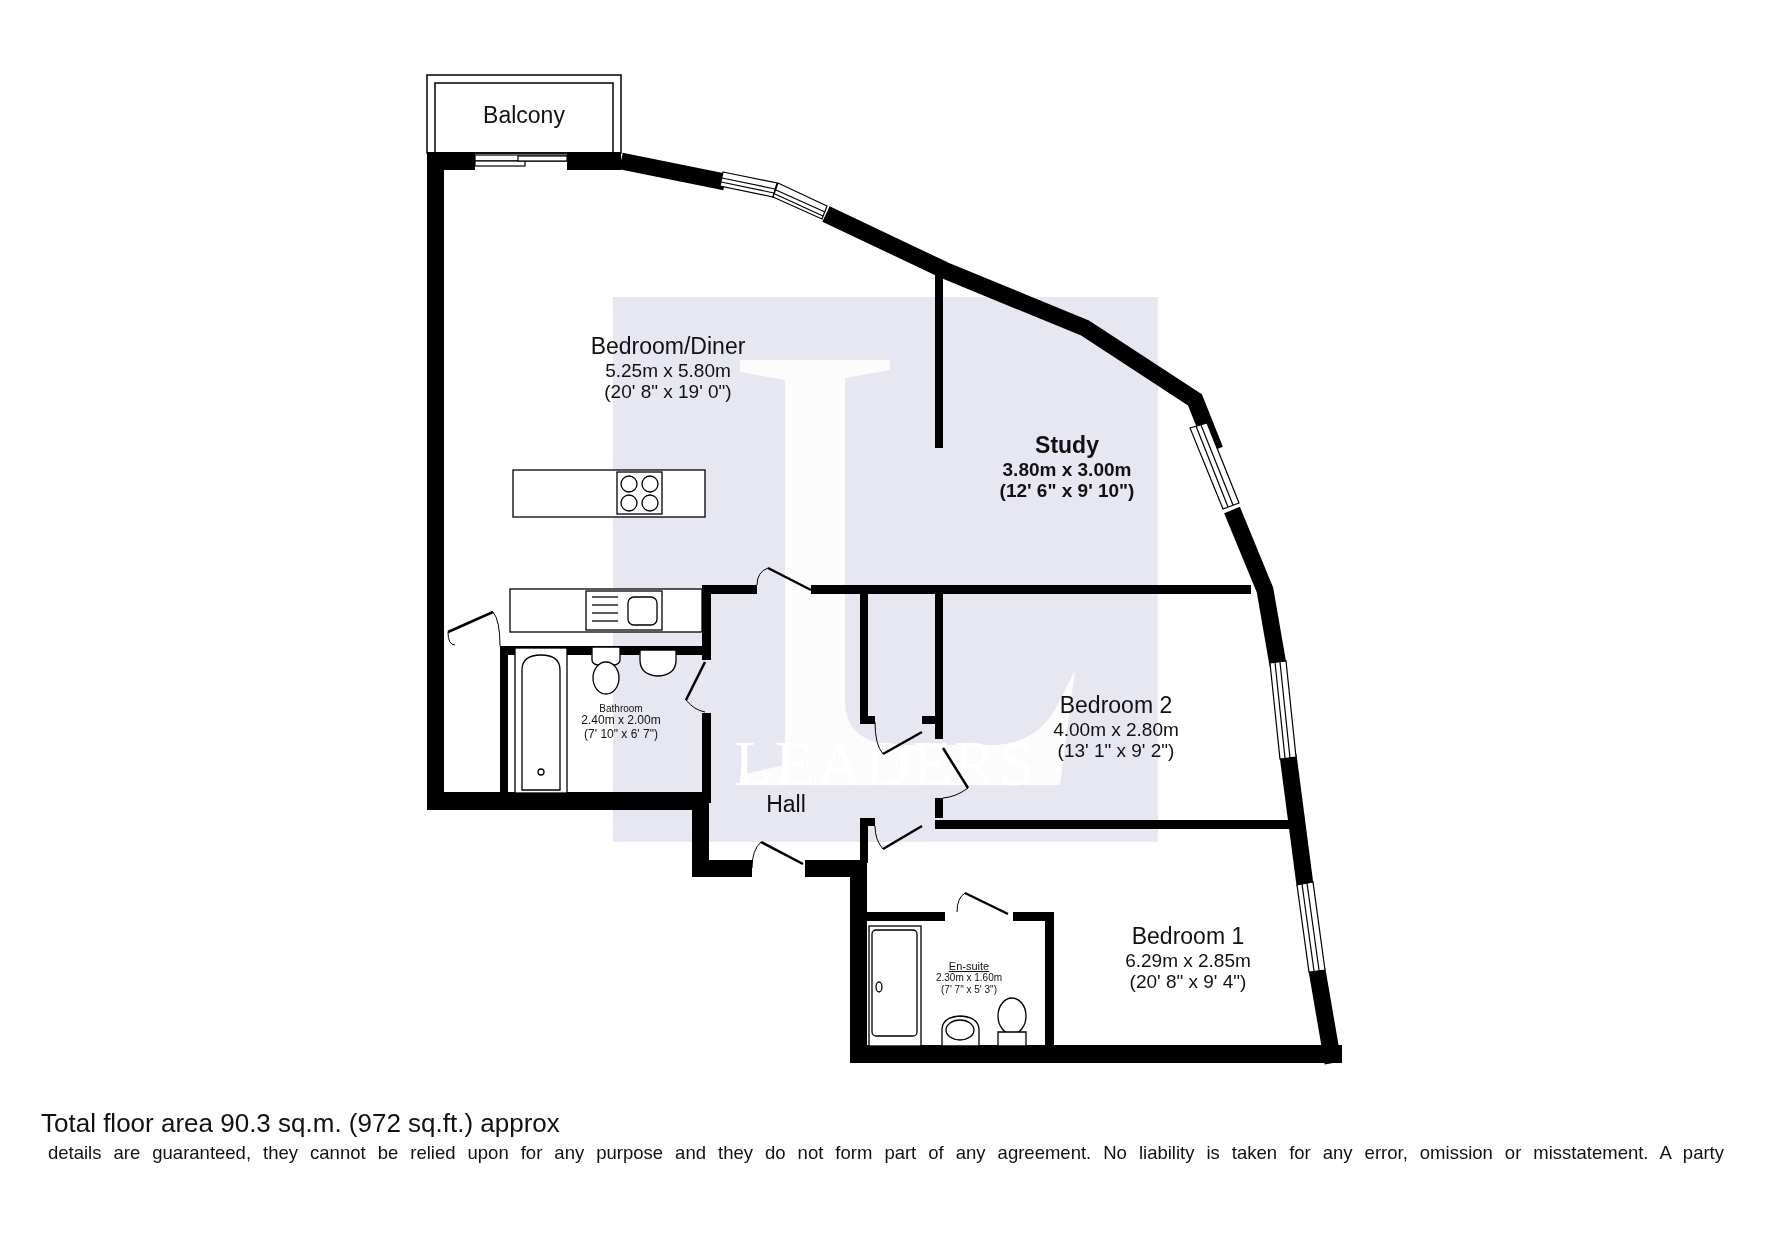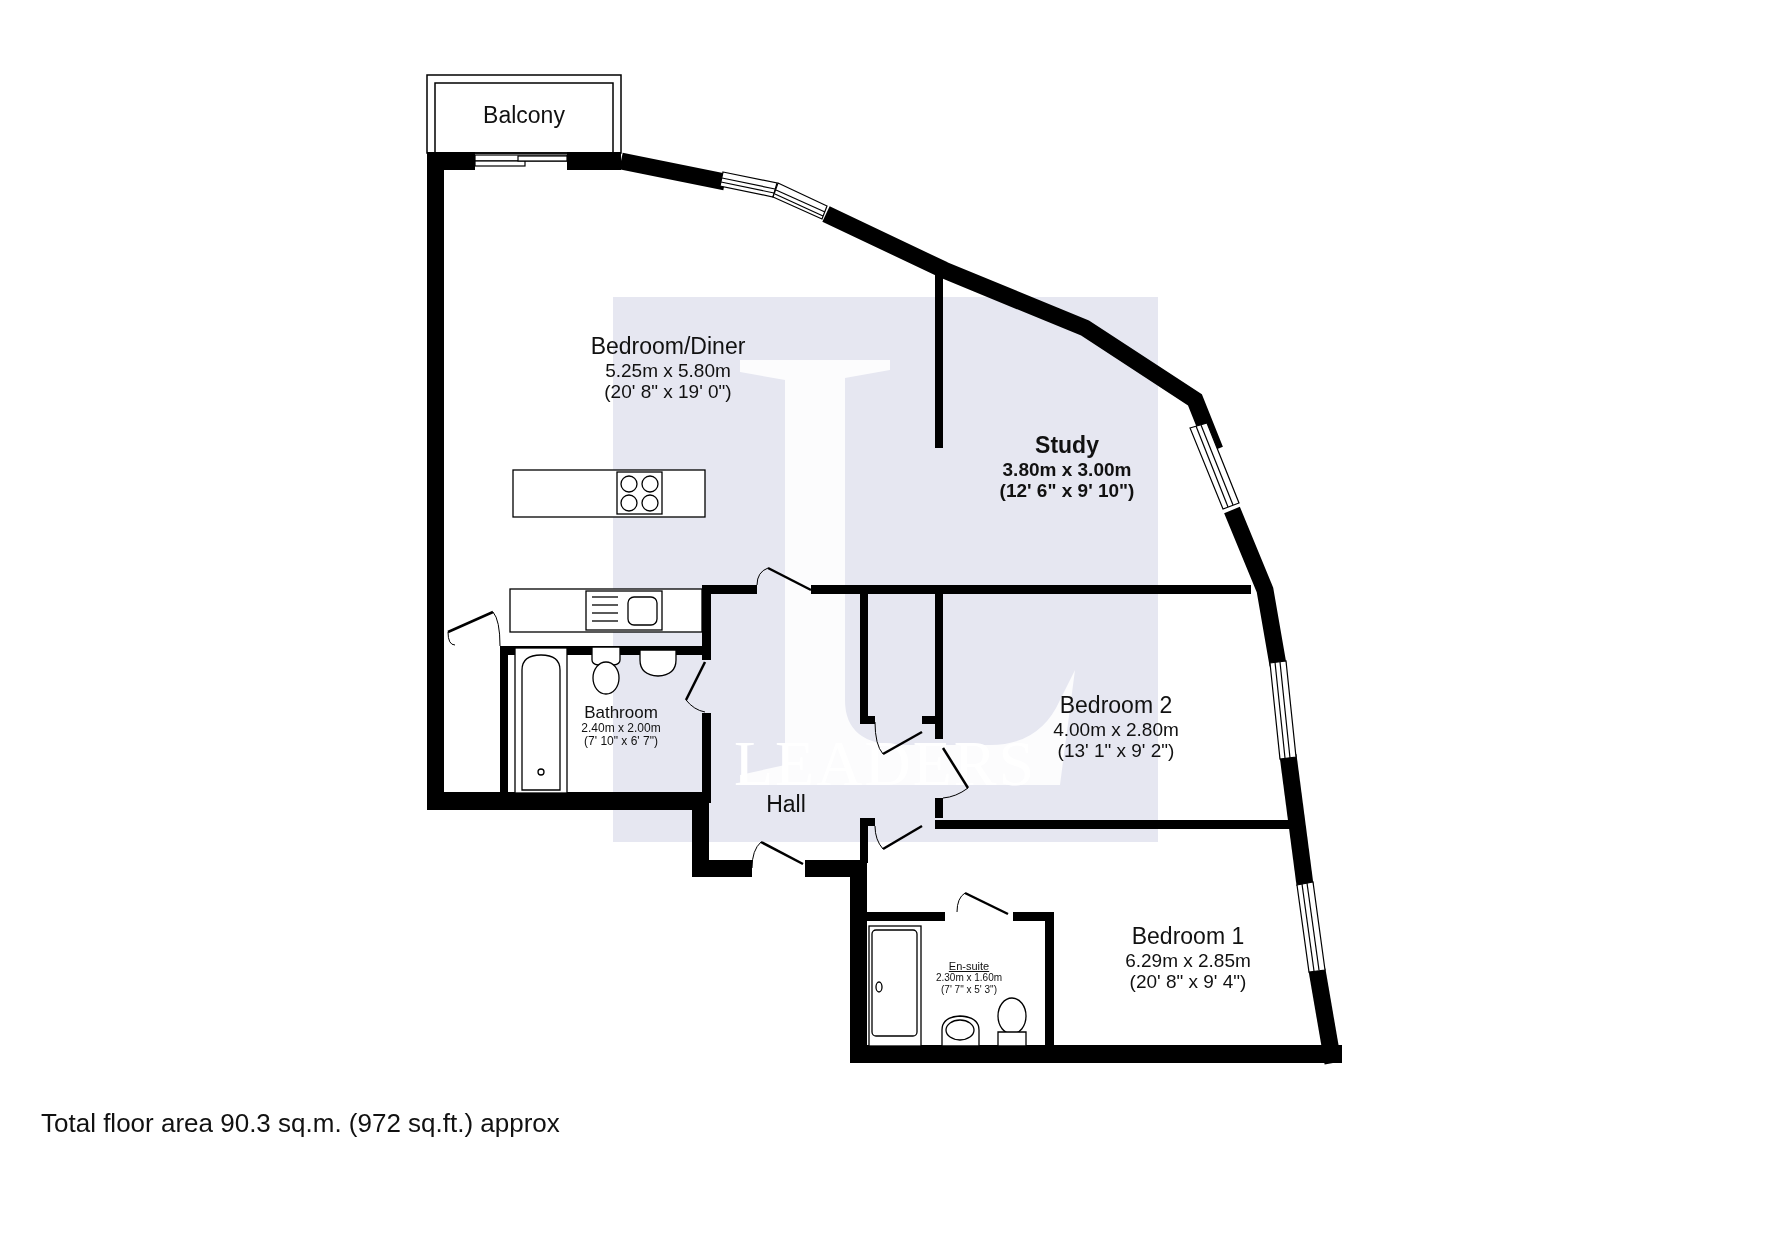--- a/index.html
+++ b/index.html
@@ -1,21 +1,21 @@
 <!DOCTYPE html>
 <html><head>
 <meta charset="utf-8">
 <style>
   html, body { margin: 0; padding: 0; background: #ffffff; }
   body { width: 1771px; height: 1240px; position: relative; overflow: hidden; font-family: "Liberation Sans", sans-serif; color: #111; }
   #plan { position: absolute; left: 0; top: 0; width: 1771px; height: 1240px; }
   .room-label { position: absolute; text-align: center; line-height: 1.12; white-space: nowrap; transform: translateX(-50%); }
   .room-name { font-size: 23px; text-align: center; }
   .room-dim { font-size: 19px; }
-  .room-small .room-name { font-size: 17px; }
+  .room-small .room-name { font-size: 10px; }
   .room-small .room-dim { font-size: 12px; }
   .room-tiny .room-name { font-size: 11px; text-decoration: underline; }
   .room-tiny .room-dim { font-size: 10px; }
   .total-area { position: absolute; left: 41px; top: 1108px; font-size: 26px; }
   .disclaimer { position: absolute; left: 48px; top: 1142px; width: 1676px; font-size: 18.5px; line-height: 22.5px; text-align: center; }
   .disclaimer .line { display: block; white-space: nowrap; }
   .disclaimer .line.just { text-align: justify; text-align-last: justify; }
 </style>
 </head>
 <body>
@@ -223,13 +223,14 @@
 </div>
 
 <div class="room-label room-tiny" style="left:969px; top:960px;">
   <div class="room-name">En-suite</div>
   <div class="room-dim">2.30m x 1.60m</div>
   <div class="room-dim">(7' 7" x 5' 3")</div>
 </div>
 
 <div class="total-area">Total floor area 90.3 sq.m. (972 sq.ft.) approx</div>
 <div class="disclaimer">
+  <span class="line just">details are guaranteed, they cannot be relied upon for any purpose and they do not form part of any agreement. No liability is taken for any error, omission or misstatement. A party</span>
 </div>
 
 </body></html>

